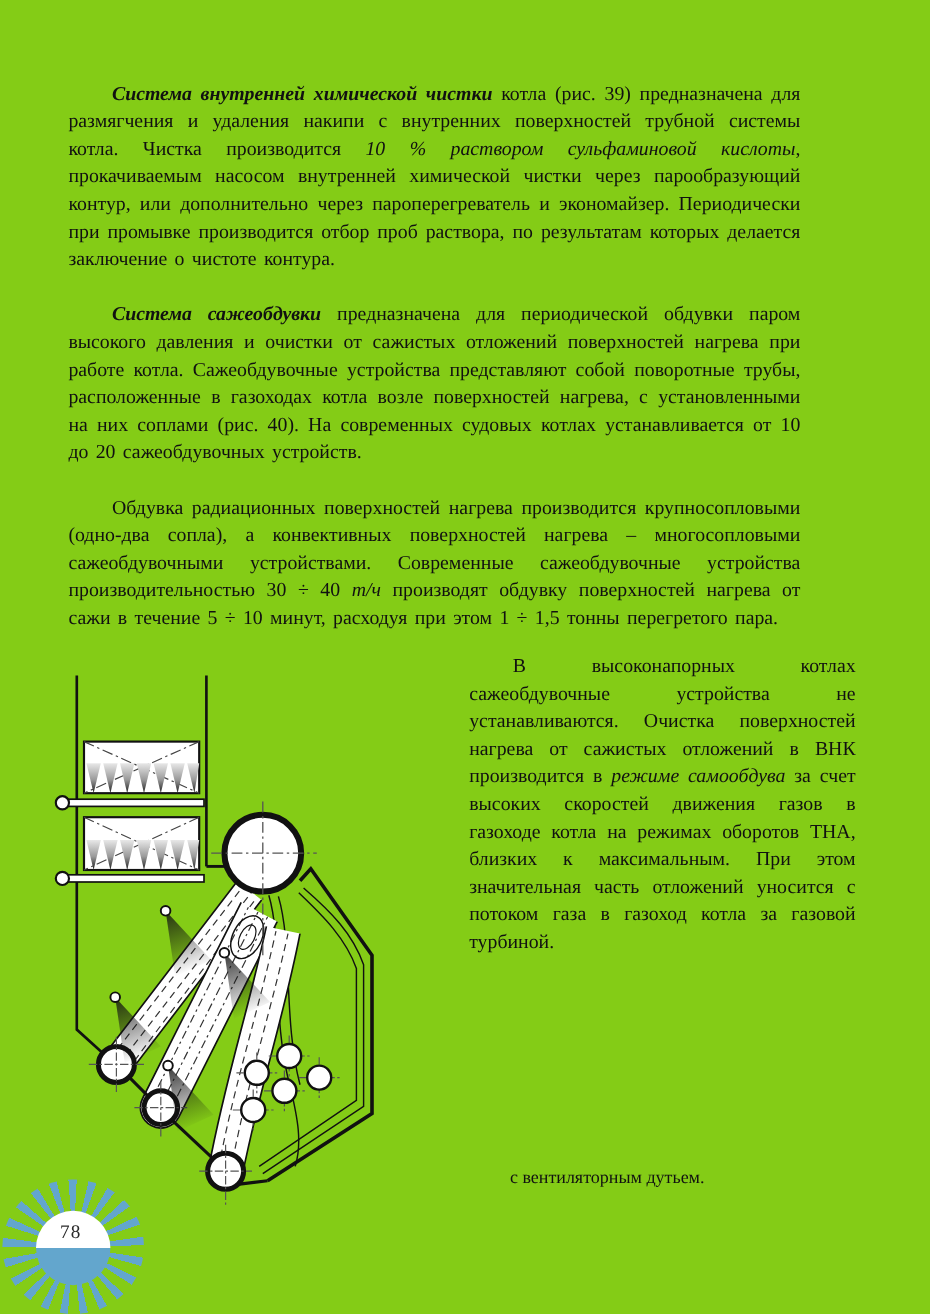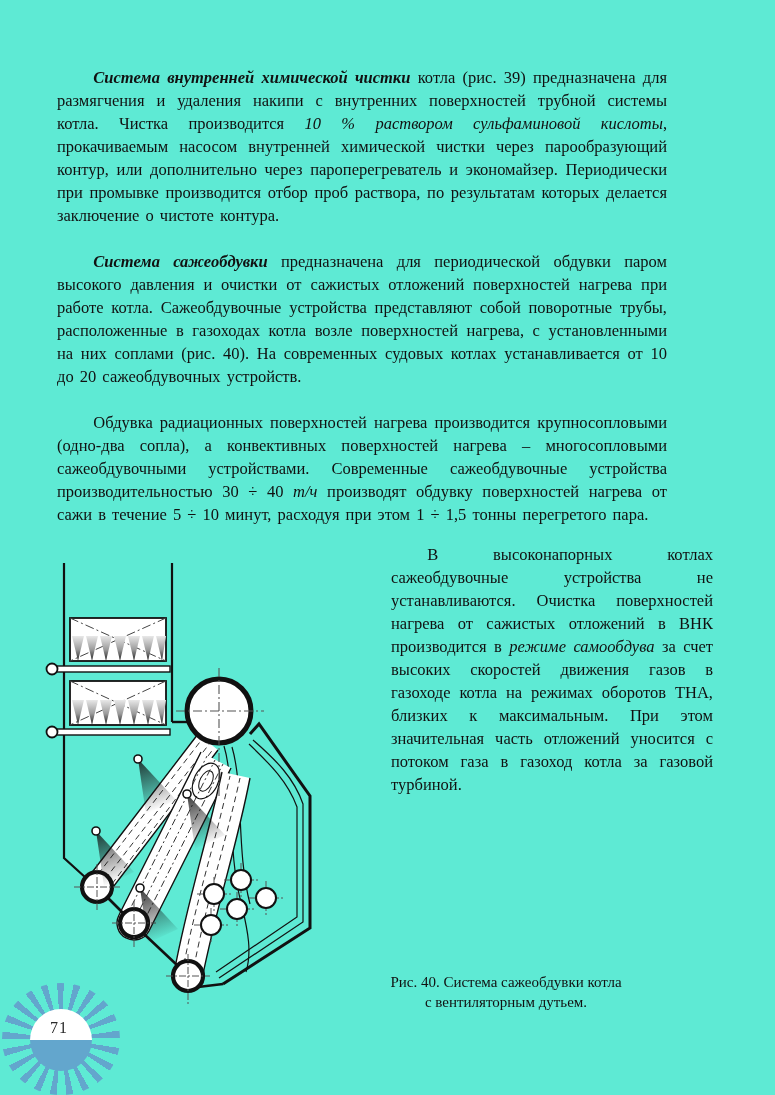--- a/index.html
+++ b/index.html
@@ -1,19 +1,19 @@
 <!DOCTYPE html>
 <html><head>
 <meta charset="utf-8">
 <style>
   html,body{margin:0;padding:0;background:#ffffff;}
   .page{
     position:relative;
     width:775px;height:1095px;
-    background:#5eead4;
+    background:#84cc16;
     font-family:"Liberation Serif","DejaVu Serif",serif;
     color:#111;
     overflow:hidden;
   }
   .text-block{position:absolute;left:57px;top:66px;width:610px;}
   .para{
     font-size:16.5px;line-height:23px;
     text-align:justify;text-indent:2.2em;
     margin:0 0 23px 0;
     word-spacing:0.12em;
@@ -234,24 +234,23 @@
           <circle cx="98" cy="209" r="4"></circle>
           <circle cx="147" cy="244" r="4"></circle>
           <circle cx="56" cy="281" r="4"></circle>
           <circle cx="100" cy="338" r="4"></circle>
         </g>
       </g>
     </svg>
   </div>
 
   <div class="caption">
-    <div>Рис. 40. Система сажеобдувки котла</div>
     <div>с вентиляторным дутьем.</div>
   </div>
 
   <div class="sun">
     <div class="sun-core"></div>
   </div>
 
-  <div class="page-number">71</div>
+  <div class="page-number">78</div>
 
 
 </div>
 
 </body></html>

